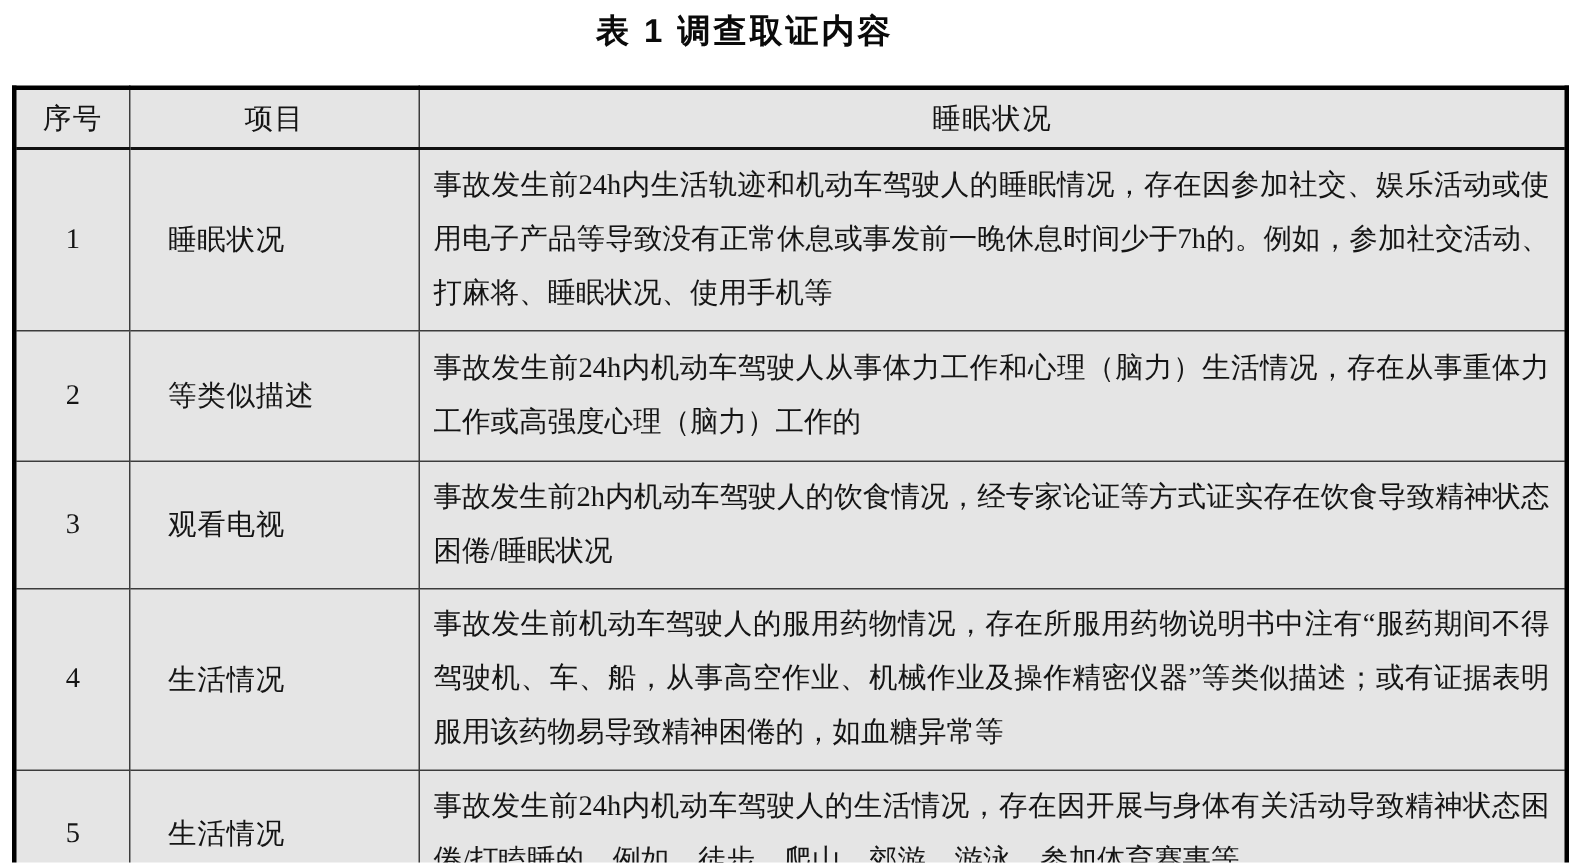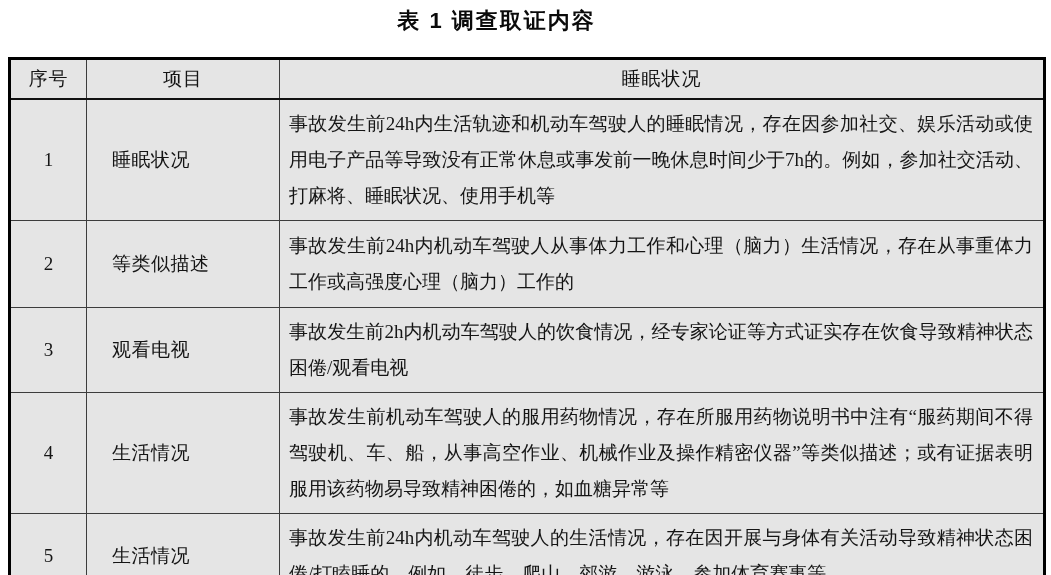--- a/index.html
+++ b/index.html
@@ -113,21 +113,21 @@
 
       <tr class="r2">
         <td class="num-cell">2</td>
         <td class="item-cell">等类似描述</td>
         <td class="res-cell">事故发生前24h内机动车驾驶人从事体力工作和心理（脑力）生活情况，存在从事重体力工作或高强度心理（脑力）工作的</td>
       </tr>
 
       <tr class="r3">
         <td class="num-cell">3</td>
         <td class="item-cell">观看电视</td>
-        <td class="res-cell">事故发生前2h内机动车驾驶人的饮食情况，经专家论证等方式证实存在饮食导致精神状态困倦/观看电视</td>
+        <td class="res-cell">事故发生前2h内机动车驾驶人的饮食情况，经专家论证等方式证实存在饮食导致精神状态困倦/睡眠状况</td>
       </tr>
 
       <tr class="r4">
         <td class="num-cell">4</td>
         <td class="item-cell">生活情况</td>
         <td class="res-cell">事故发生前机动车驾驶人的服用药物情况，存在所服用药物说明书中注有“服药期间不得驾驶机、车、船，从事高空作业、机械作业及操作精密仪器”等类似描述；或有证据表明服用该药物易导致精神困倦的，如血糖异常等</td>
       </tr>
 
       <tr class="r5">
         <td class="num-cell">5</td>

